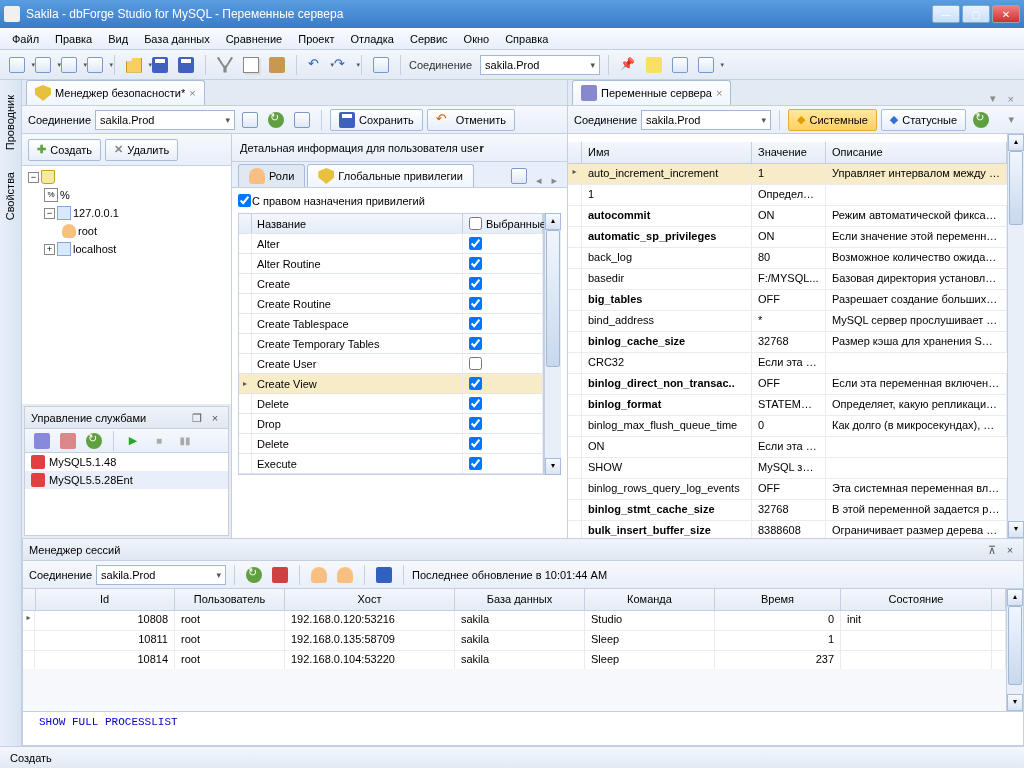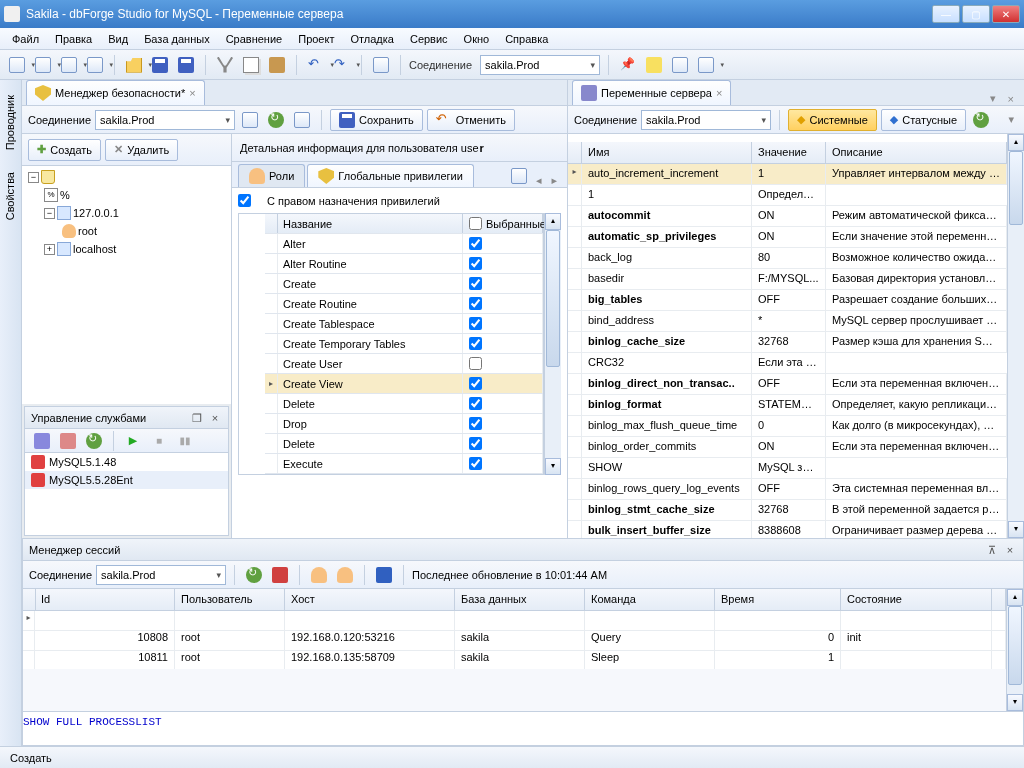--- a/index.html
+++ b/index.html
@@ -78,23 +78,23 @@
 .ni-db { background:#f8e8a0; border:1px solid #c8a020; border-radius:0 0 3px 3px; }
 .ni-user { background:#f8c080; border-radius:50% 50% 30% 30%; }
 .ni-host { background:#d8e8ff; border:1px solid #88a8d8; }
 
 
 .details-header { height: 28px; background: linear-gradient(#f6f8fc,#e8effa); border-bottom: 1px solid #c4d0e0; display: flex; align-items: center; padding: 0 8px; }
 .details-tabs { height: 26px; background: #e8effa; border-bottom: 1px solid #c4d0e0; display: flex; align-items: flex-end; padding: 0 6px; gap: 2px; }
 .details-tab { background: linear-gradient(#fefefe,#f0f6ff); border: 1px solid #a8bcdc; border-bottom: none; border-radius: 3px 3px 0 0; padding: 3px 10px; display: flex; align-items: center; gap: 4px; }
 .details-tab.inactive { background: #e0e8f2; }
 .detail-body { flex: 1; background: #fff; padding: 6px; overflow: auto; }
-.chk-row { display: flex; align-items: center; gap: 16px; margin-bottom: 6px; }
+.chk-row { display: flex; align-items: center; gap: 1px; margin-bottom: 6px; }
 .priv-grid { border: 1px solid #c4d0e0; }
-.priv-grid .hdr, .priv-grid .row { display: grid; grid-template-columns: 12px 1fr 80px; border-bottom: 1px solid #e0e6ee; margin-left: 26px; }
+.priv-grid .hdr, .priv-grid .row { display: grid; grid-template-columns: 12px 1fr 80px; border-bottom: 1px solid #e0e6ee; }
 .priv-grid .hdr { background: linear-gradient(#f4f7fc,#e4ecf6); font-weight: normal; height: 20px; }
 .priv-grid .hdr > div { border-right: 1px solid #c4d0e0; padding: 3px 6px; display: flex; align-items: center; }
 .priv-grid .row { height: 20px; }
 .priv-grid .row.sel { background: #f8ecc8; }
 .priv-grid .row > div { border-right: 1px solid #e8ecf0; padding: 0 6px; display: flex; align-items: center; }
 .priv-grid .marker { font-size: 8px; color: #555; justify-content: center; padding: 0; }
 
 
 .var-grid { flex: 1; overflow: auto; background: #fff; }
 .var-grid .hdr { display: grid; grid-template-columns: 14px 170px 74px 1fr; background: linear-gradient(#f4f7fc,#e4ecf6); position: sticky; top: 0; height: 22px; margin-top: 8px; }
@@ -107,27 +107,27 @@
 
 
 .svc-list { flex: 1; background: #fff; overflow: auto; }
 .svc-row { display: flex; align-items: center; height: 18px; padding: 0 6px; gap: 4px; }
 .svc-row.sel { background: #e8effa; }
 .svc-ico { width: 14px; height: 14px; background: #e04040; display: inline-block; border-radius: 2px; }
 
 
 .sessions { border-top: 1px solid #c4d0e0; }
 .sessions .grid { background: #fff; overflow: auto; max-height: 80px; }
-.sessions .hdr { display: grid; grid-template-columns: 12px 140px 110px 170px 130px 130px 126px 1fr 14px; background: linear-gradient(#f4f7fc,#e4ecf6); height: 22px; }
+.sessions .hdr { display: grid; grid-template-columns: 12px 140px 110px 170px 130px 130px 126px 1fr 14px; background: linear-gradient(#f4f7fc,#e4ecf6); height: 22px; text-align: center; }
 .sessions .hdr > div { border-right: 1px solid #c4d0e0; border-bottom: 1px solid #c4d0e0; padding: 4px 6px; }
 .sessions .row { display: grid; grid-template-columns: 12px 140px 110px 170px 130px 130px 126px 1fr 14px; border-bottom: 1px solid #e8ecf0; height: 20px; }
-.sessions .row > div { border-right: 1px solid #e8ecf0; padding: 20px 6px; white-space: nowrap; overflow: hidden; }
+.sessions .row > div { border-right: 1px solid #e8ecf0; padding: 2px 6px; white-space: nowrap; overflow: hidden; }
 .sessions .row .mk { font-size: 8px; color: #555; text-align: center; padding: 2px 0; }
 .sessions .row .num { text-align: right; }
-.sql-box { background: #fff; border-top: 1px solid #c4d0e0; padding: 4px 0; font-family: 'Courier New', monospace; color: #0000cc; height: 34px; }
+.sql-box { background: #fff; border-top: 1px solid #c4d0e0; padding: 4px 16px; font-family: 'Courier New', monospace; color: #0000cc; height: 34px; }
 
 
 .statusbar { height: 22px; background: linear-gradient(#f4f7fc,#e2eaf4); border-top: 1px solid #c4d0e0; display: flex; align-items: center; padding: 0 10px; }
 
 
 .scroll-y { width: 17px; background: #e8eff8; border-left: 1px solid #c4d0e0; display: flex; flex-direction: column; }
 .sb-btn { height: 17px; background: linear-gradient(#f8faff,#d8e4f2); border: 1px solid #a8bcdc; font-size: 8px; text-align: center; line-height: 14px; }
 .sb-track { flex: 1; position: relative; }
 .sb-thumb { position: absolute; left: 1px; right: 1px; background: linear-gradient(#f0f6ff,#c8d8ec); border: 1px solid #a0b8d8; border-radius: 2px; }
 
@@ -598,21 +598,20 @@
                   <div>Определяет, какую репликацию ...</div>
                 </div>
                 <div class="row">
                   <div class="mk"></div>
                   <div class="">binlog_max_flush_queue_time</div>
                   <div>0</div>
                   <div>Как долго (в микросекундах), про...</div>
                 </div>
                 <div class="row">
                   <div class="mk"></div>
-                  <div class="">binlog_order_commits</div>
                   <div>ON</div>
                   <div>Если эта переменная включена (з...</div>
                 </div>
                 <div class="row">
                   <div class="mk"></div>
                   <div>SHOW</div>
                   <div>MySQL заносит в протокол все стр...</div>
                 </div>
                 <div class="row">
                   <div class="mk"></div>
@@ -689,21 +688,21 @@
               <div>Состояние</div>
               <div></div>
             </div>
           <div id="sess-rows">
               <div class="row">
                 <div class="mk">▸</div>
                 <div class="num">10808</div>
                 <div>root</div>
                 <div>192.168.0.120:53216</div>
                 <div>sakila</div>
-                <div>Query</div>
+                <div>Studio</div>
                 <div class="num">0</div>
                 <div>init</div>
                 <div></div>
               </div>
               <div class="row">
                 <div class="mk"></div>
                 <div class="num">10811</div>
                 <div>root</div>
                 <div>192.168.0.135:58709</div>
                 <div>sakila</div>

